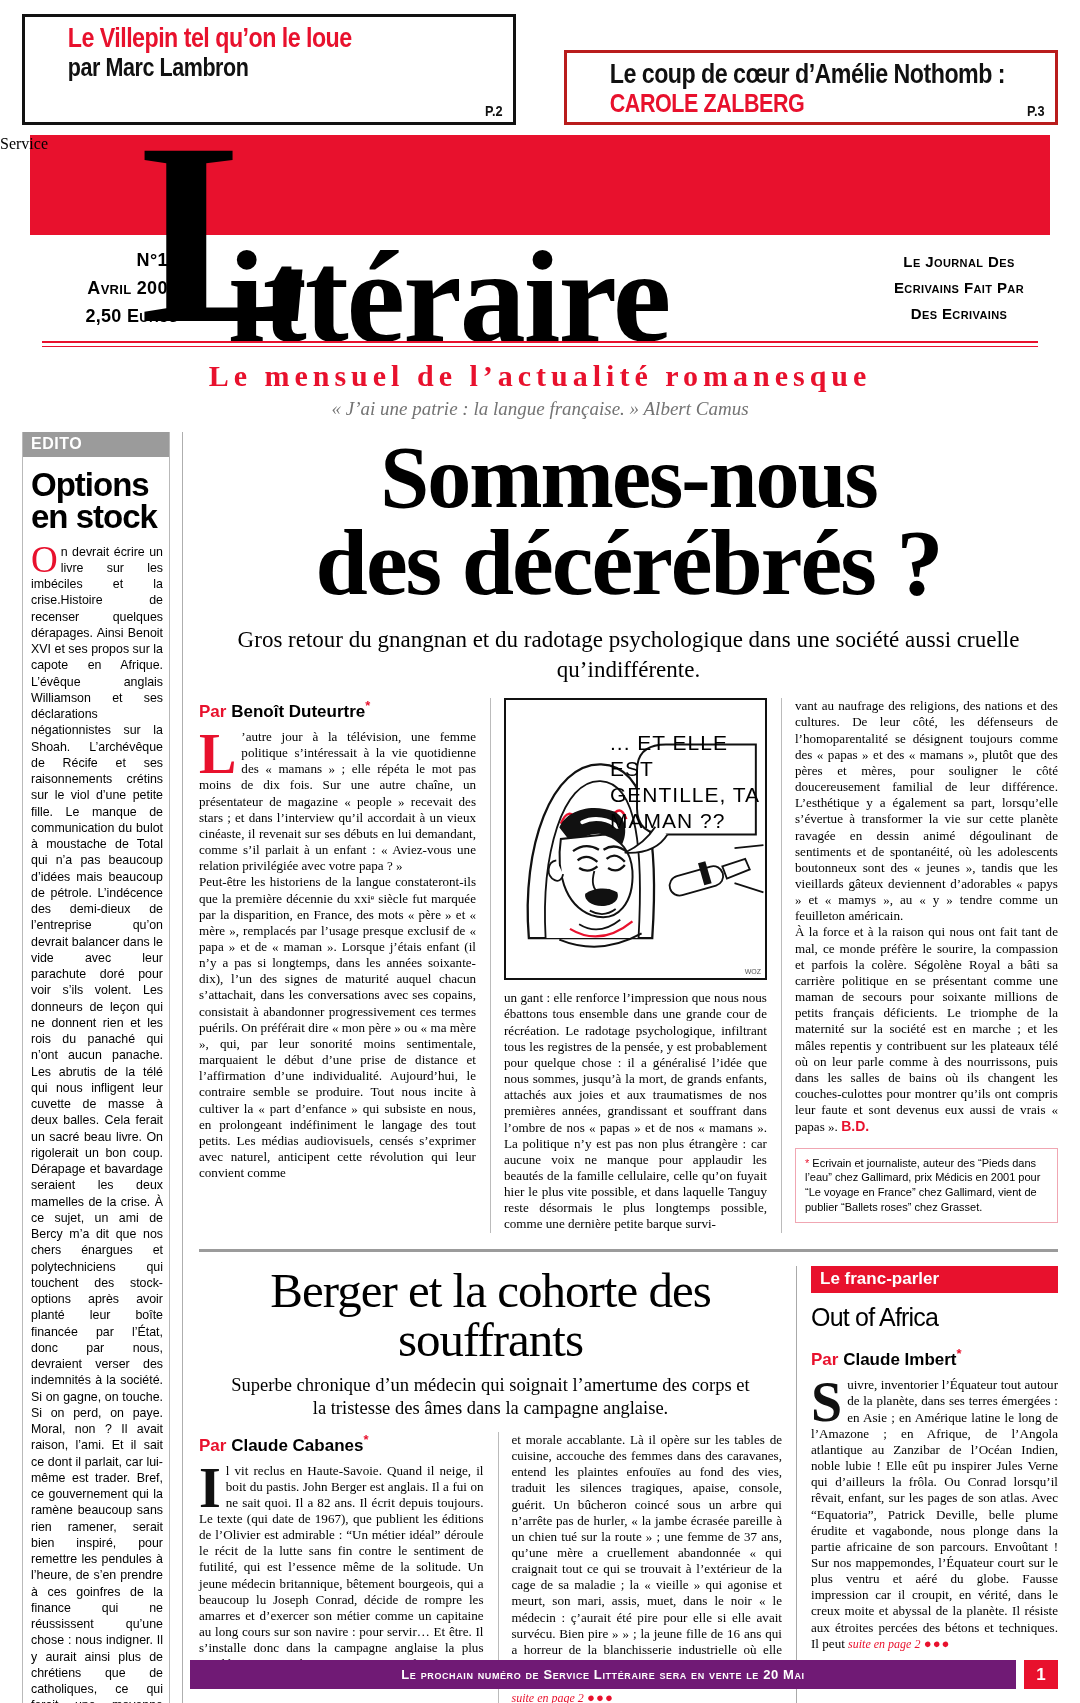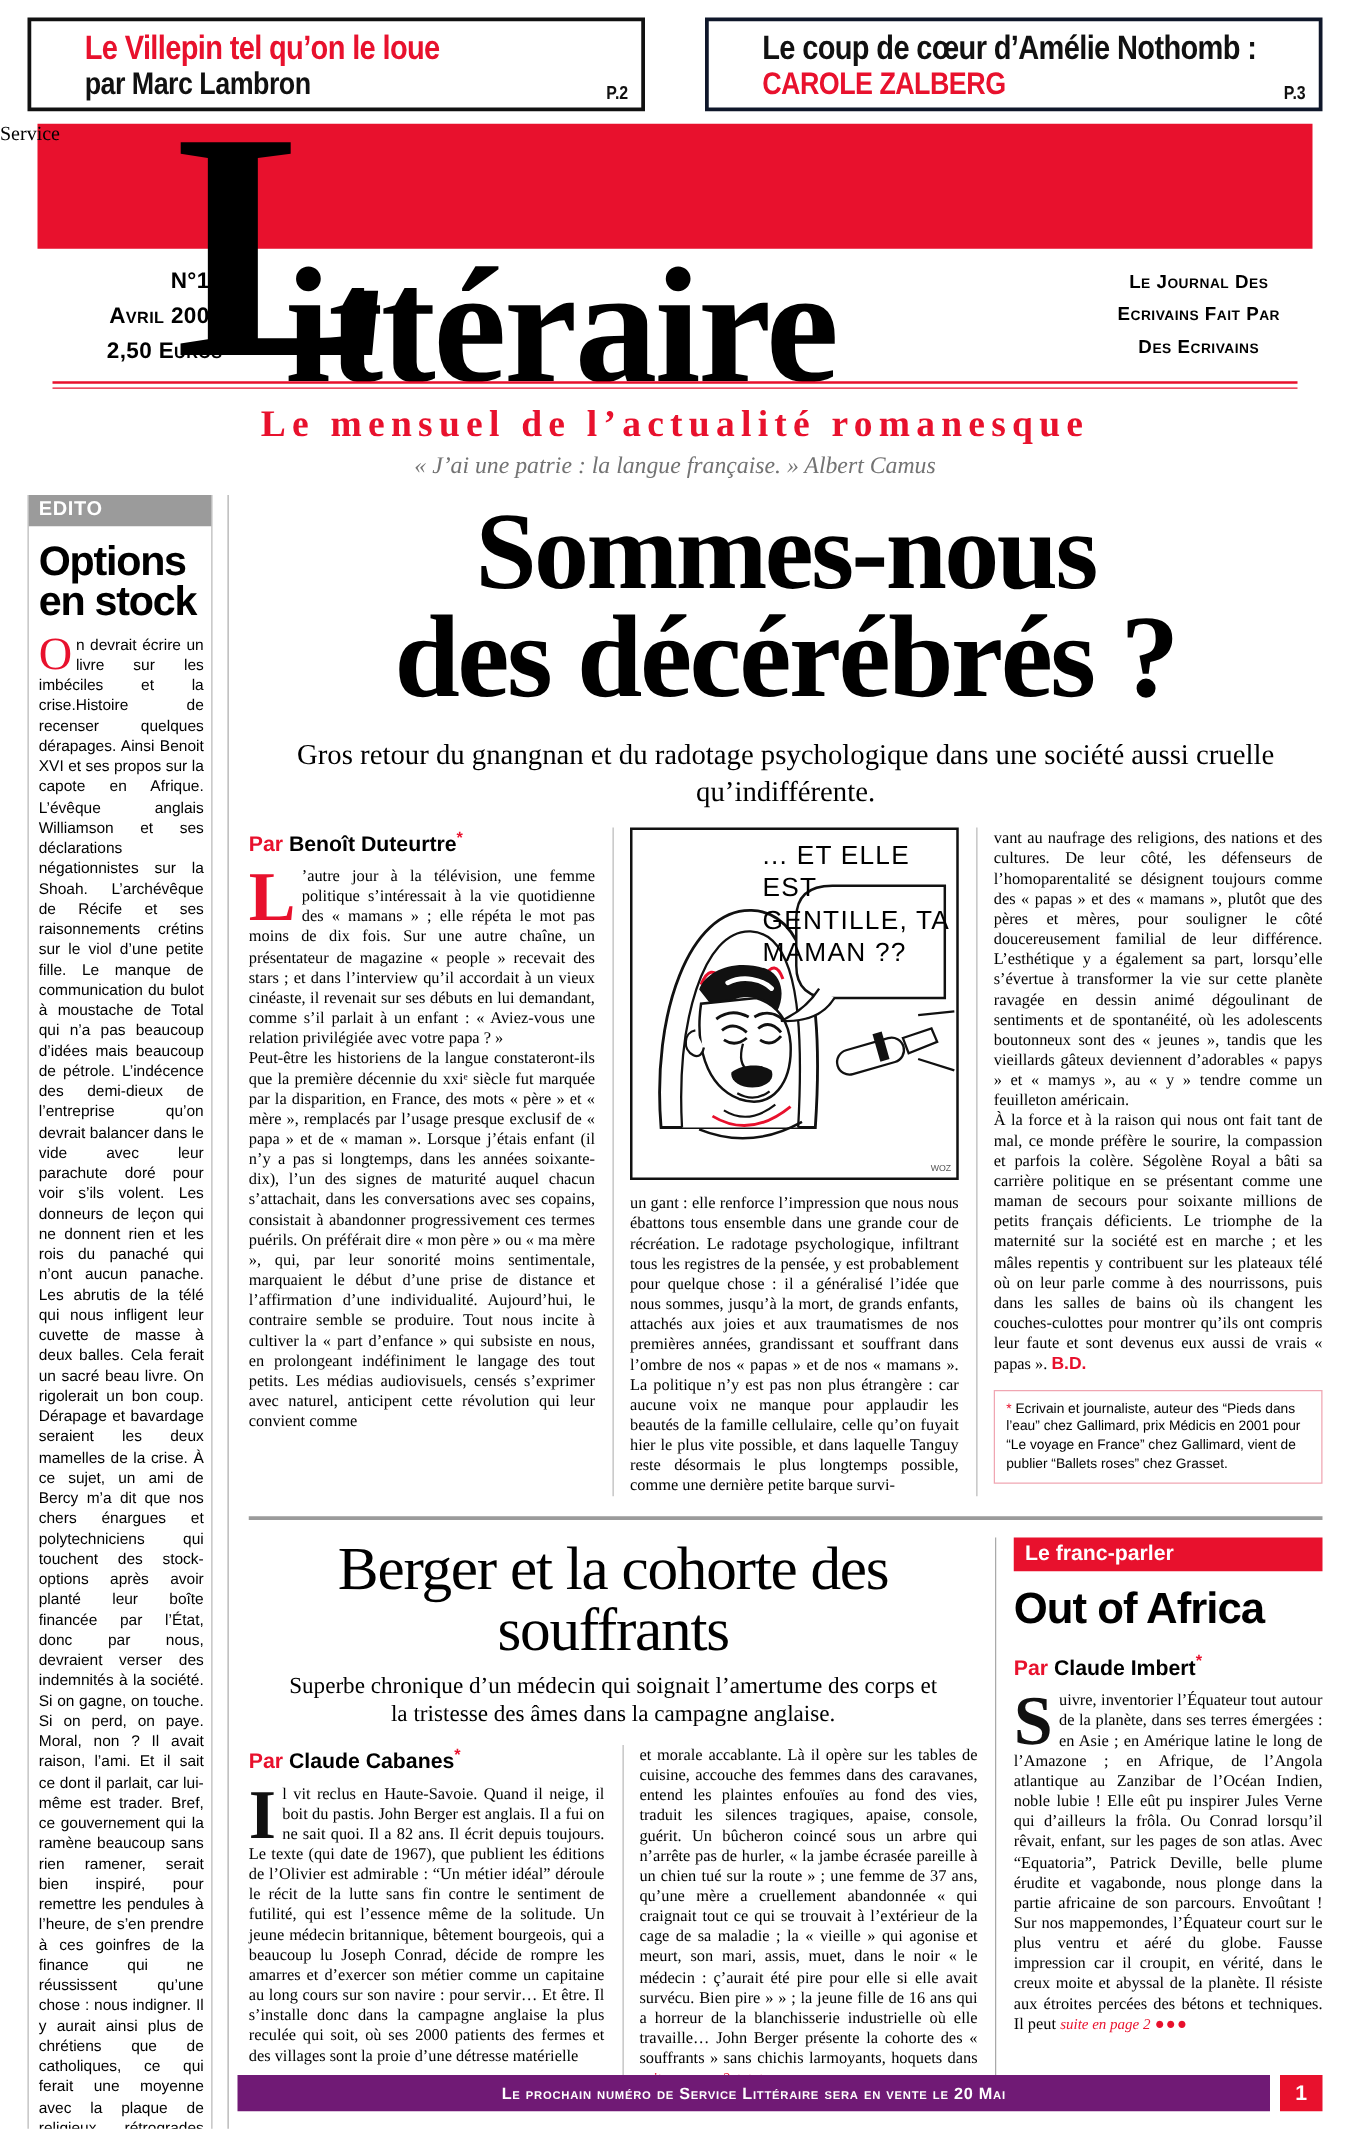--- a/index.html
+++ b/index.html
@@ -10,21 +10,21 @@
     color:#000;
     position:relative;
     overflow:hidden;
   }
   .page{position:relative;width:1080px;height:1703px;}
 
   
   .teasers{display:flex;gap:48px;padding:14px 22px 0 22px;box-sizing:border-box;}
   .teaser{box-sizing:border-box;flex:1;text-align:left;padding:6px 10px 4px 10px;position:relative;}
   .teaser.left{border:3px solid #111;}
-  .teaser.right{border:3px solid #0f172a;}
+  .teaser.right{border:3px solid #b91c1c;margin-top:36px;}
   .tline1{
     font-family:"Liberation Sans", sans-serif;
     font-weight:bold;font-size:27px;line-height:1.12;
     letter-spacing:-0.6px;
     transform:scaleX(0.86);transform-origin:center;
   }
   .tline2{
     font-family:"Liberation Sans", sans-serif;
     font-weight:bold;font-size:25px;line-height:1.15;
     letter-spacing:-0.5px;
@@ -162,21 +162,21 @@
   .sig{font-family:"Liberation Sans", sans-serif;font-weight:bold;color:#e8112d;font-size:14px;}
 
   
   .cartoon{
     border:2px solid #111;
     width:100%;height:282px;
     position:relative;background:#fff;overflow:hidden;
     box-sizing:border-box;
   }
   .bubble-txt{
-    position:absolute;left:104px;top:8px;
+    position:absolute;left:104px;top:30px;
     font-family:"Liberation Sans", sans-serif;
     font-size:21px;line-height:1.24;letter-spacing:1px;
   }
   .sigcart{
     position:absolute;right:4px;bottom:3px;
     font-family:"Liberation Sans", sans-serif;font-size:7px;color:#555;
   }
 
   
   .footnote{
@@ -211,21 +211,21 @@
   }
   .dots{color:#e8112d;letter-spacing:1px;font-style:normal;}
   .kicker{
     background:#e8112d;color:#fff;
     font-family:"Liberation Sans", sans-serif;
     font-weight:bold;font-size:17px;
     padding:3px 9px 4px 9px;display:block;
   }
   .head3{
     font-family:"Liberation Sans", sans-serif;
-    font-weight:bold;font-size:35px;letter-spacing:-0.8px;
+    font-weight:normal;font-size:25px;letter-spacing:-0.8px;
     margin:10px 0 14px 0;
   }
 
   
   .footer{
     position:absolute;left:190px;right:22px;bottom:14px;
     display:flex;align-items:stretch;
   }
   .footer-bar{
     flex:1;background:#701a75;color:#fff;

